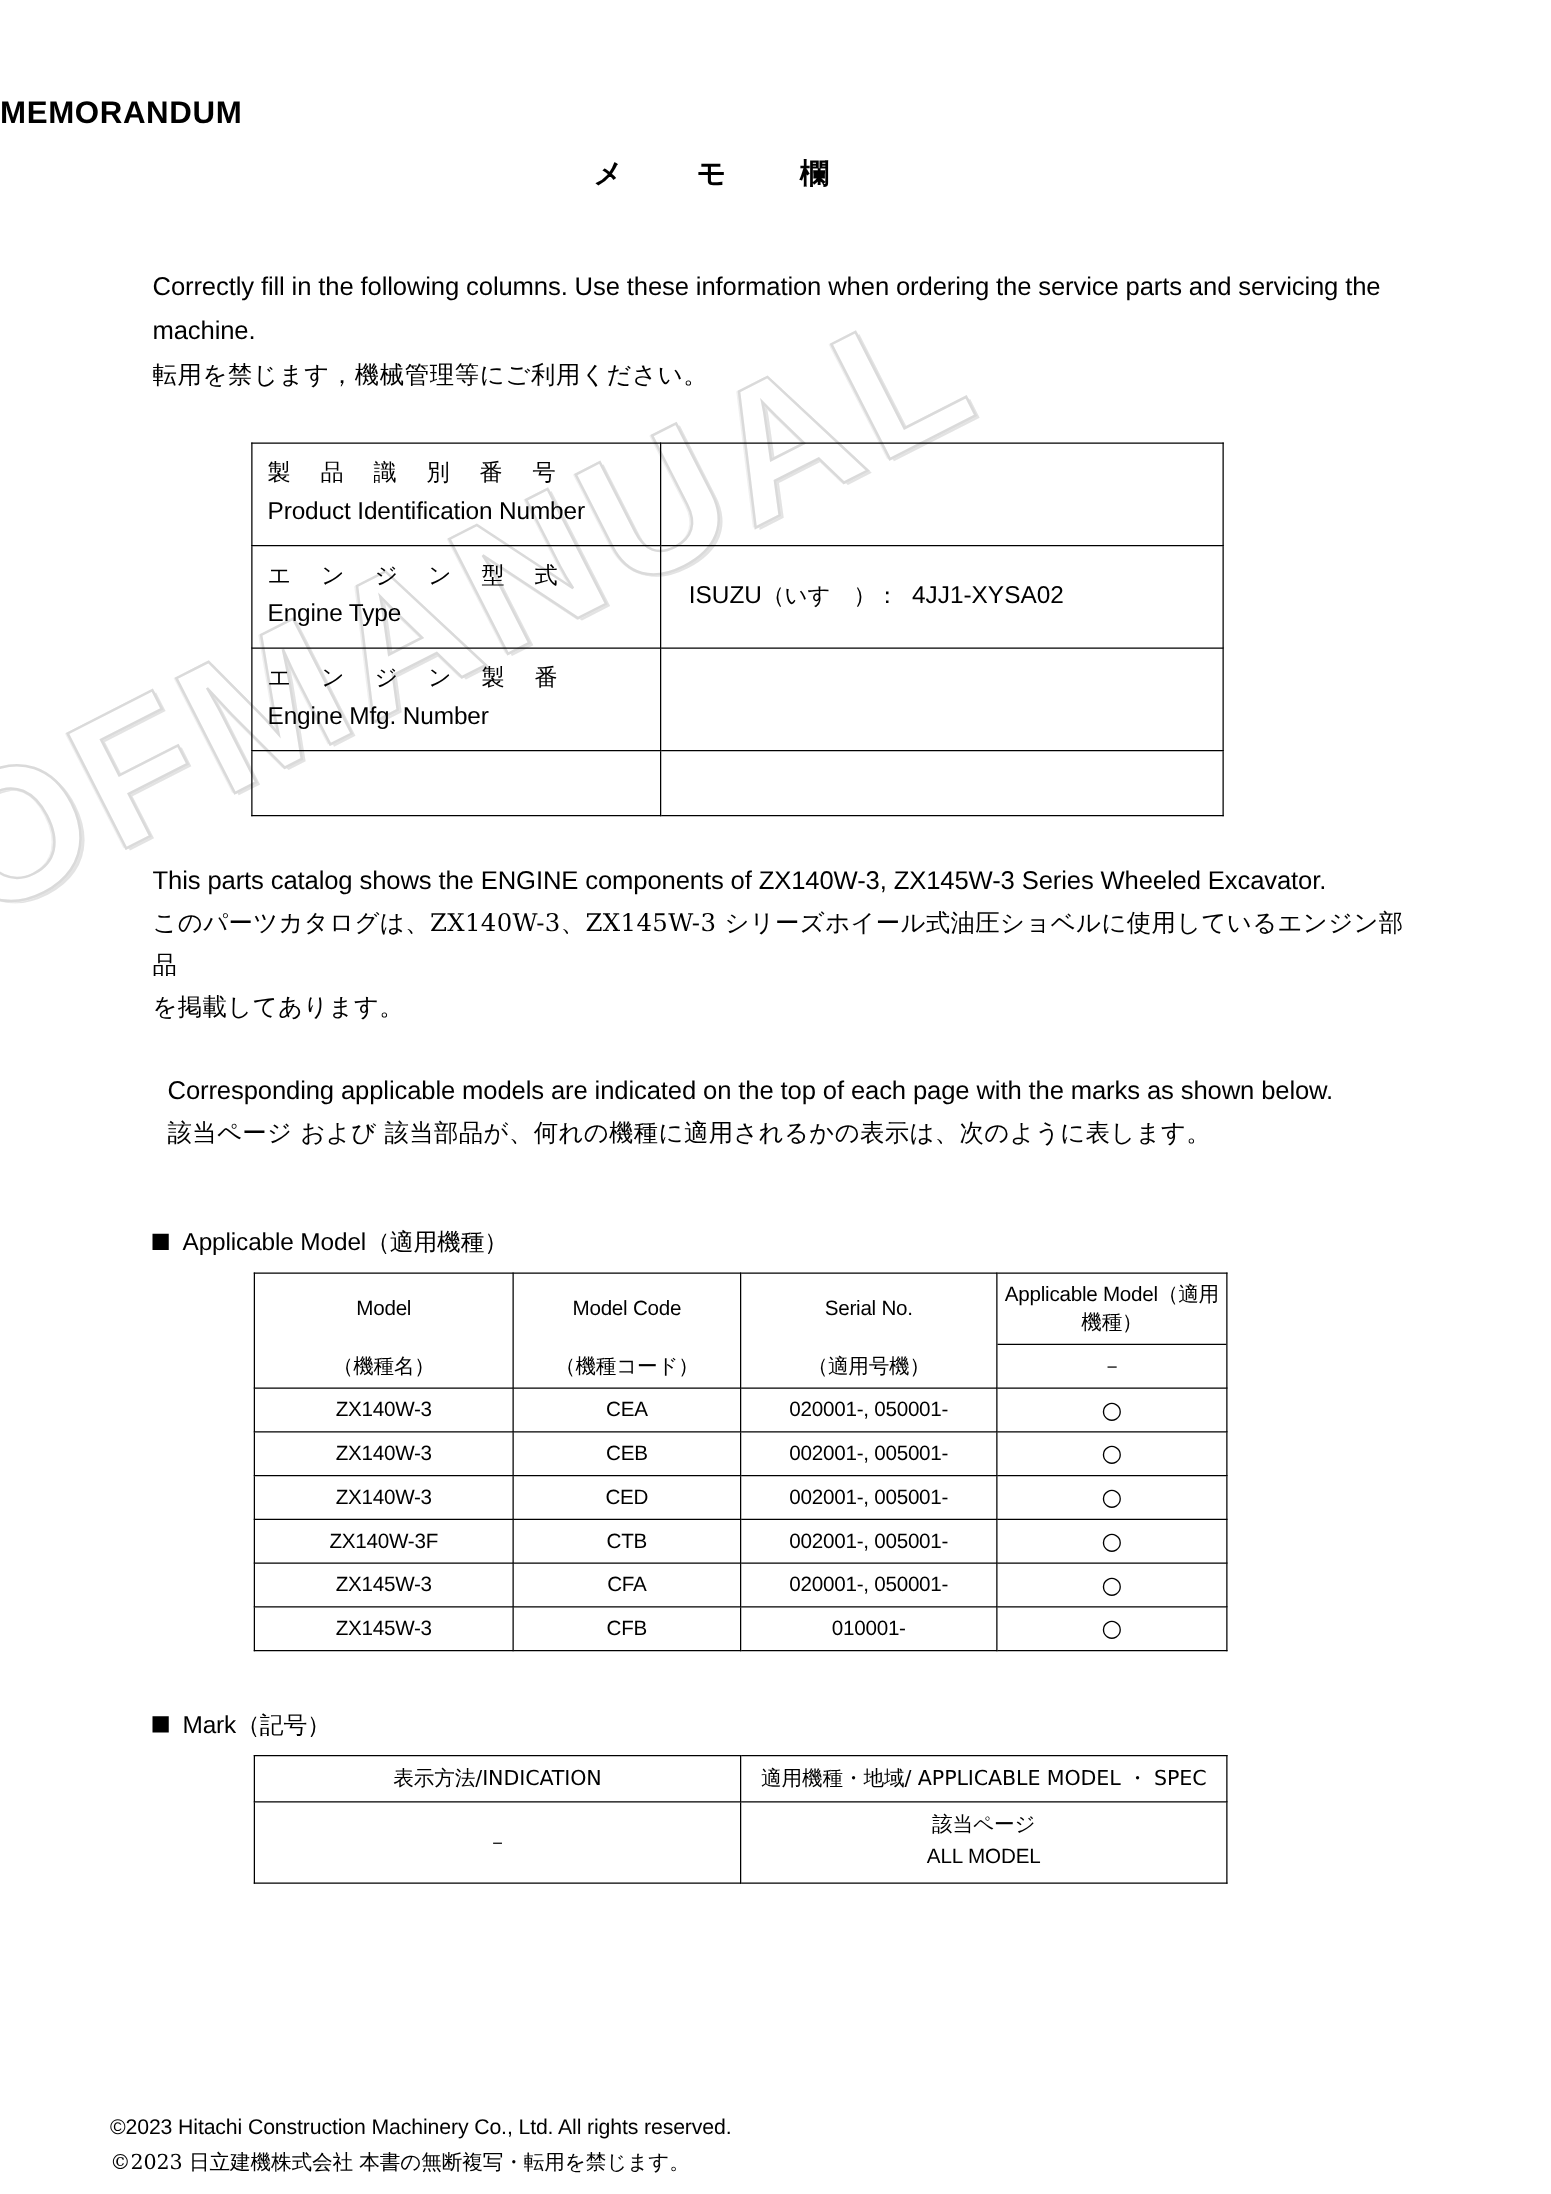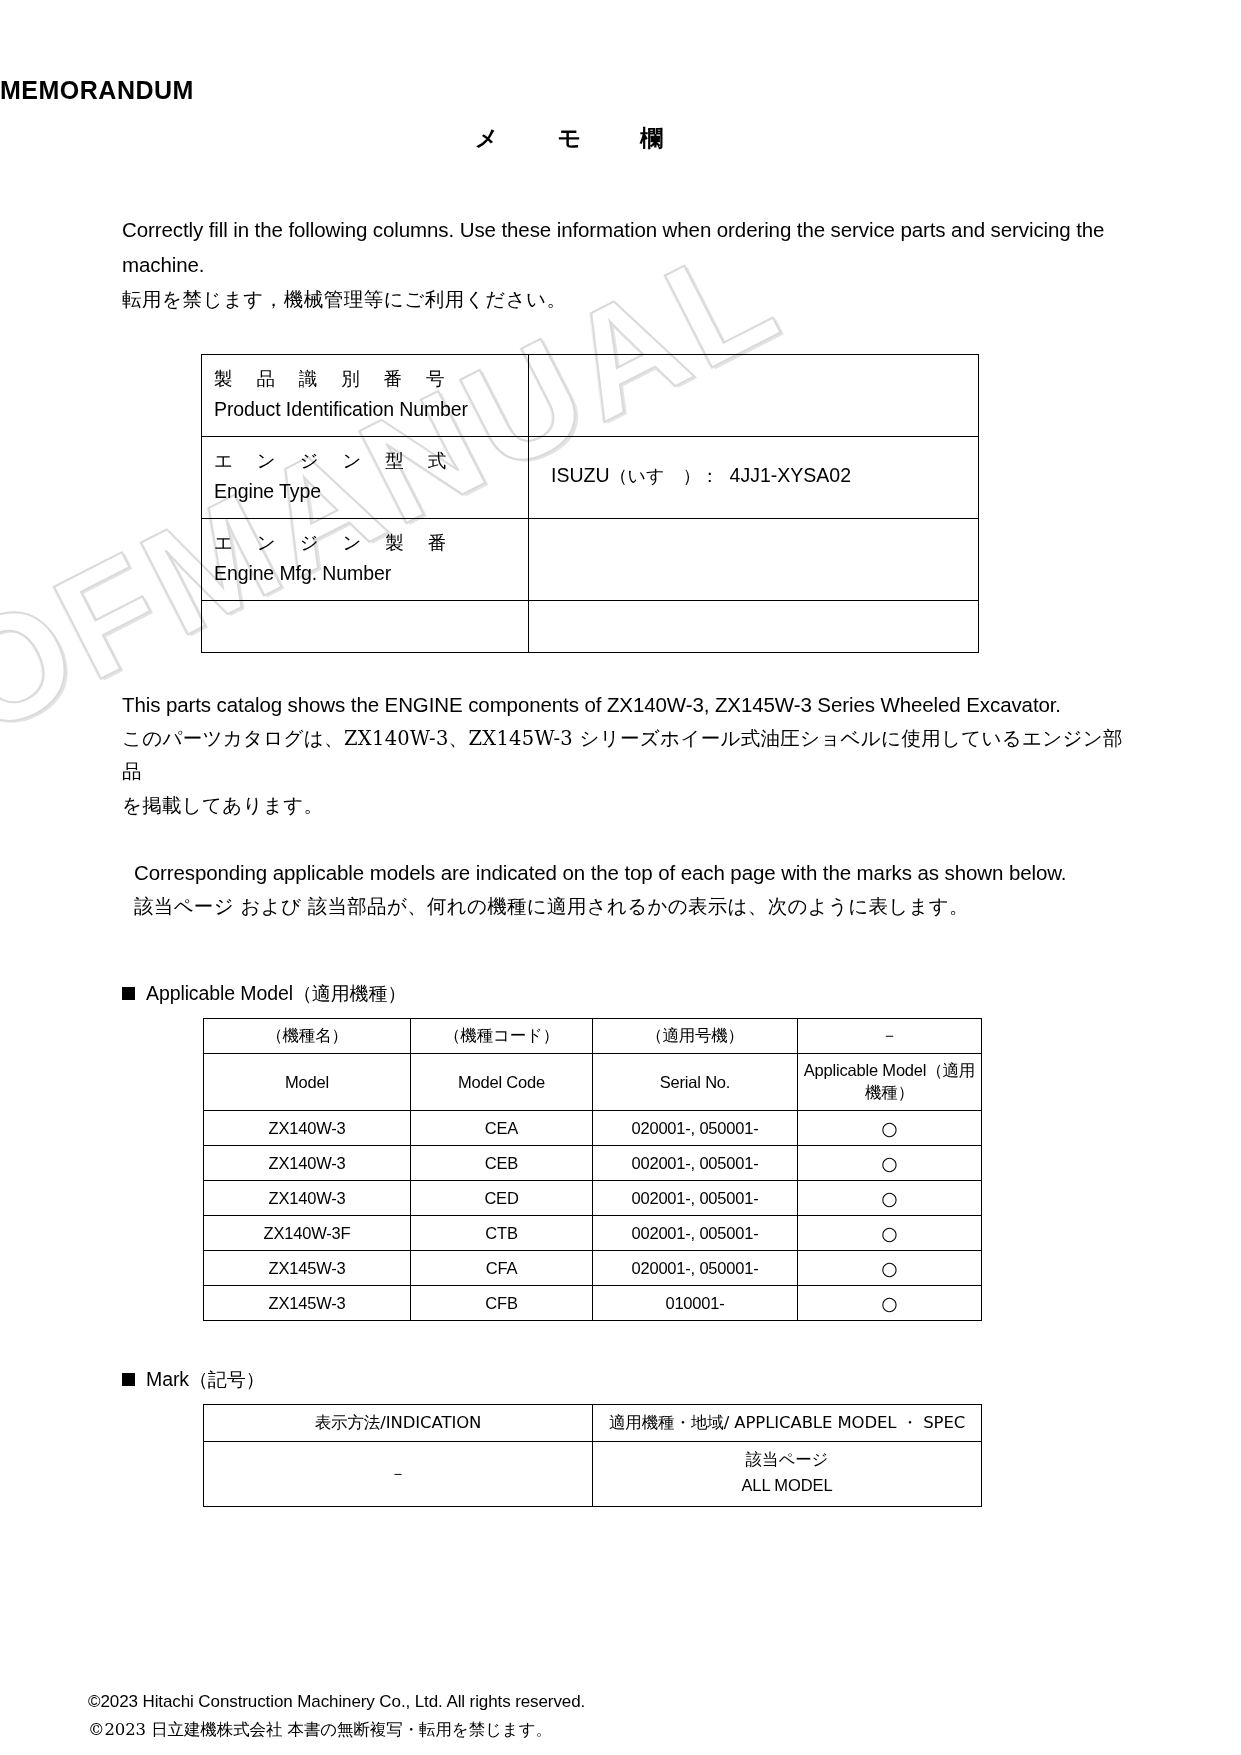--- a/index.html
+++ b/index.html
@@ -286,31 +286,31 @@
       <p class="jp">該当ページ および 該当部品が、何れの機種に適用されるかの表示は、次のように表します。</p>
     </div>
 
     <div class="sec-head">
       <span class="bullet"></span><span>Applicable Model</span><span class="jp">（適用機種）</span>
     </div>
 
     <table class="t-model">
       <thead>
         <tr>
+          <th class="c1 head-en">Model</th>
+          <th class="c2 head-en">Model Code</th>
+          <th class="c3 head-en">Serial No.</th>
+          <th class="c4 head-span-top jp">Applicable Model（適用機種）</th>
+        </tr>
+        <tr>
           <th class="c1 head-jp jp">（機種名）</th>
           <th class="c2 head-jp jp">（機種コード）</th>
           <th class="c3 head-jp jp">（適用号機）</th>
           <th class="c4 head-span-bot">－</th>
         </tr>
-        <tr>
-          <th class="c1 head-en">Model</th>
-          <th class="c2 head-en">Model Code</th>
-          <th class="c3 head-en">Serial No.</th>
-          <th class="c4 head-span-top jp">Applicable Model（適用機種）</th>
-        </tr>
       </thead>
       <tbody>
         <tr>
           <td>ZX140W-3</td>
           <td>CEA</td>
           <td>020001-, 050001-</td>
           <td class="mark">○</td>
         </tr>
         <tr>
           <td>ZX140W-3</td>

